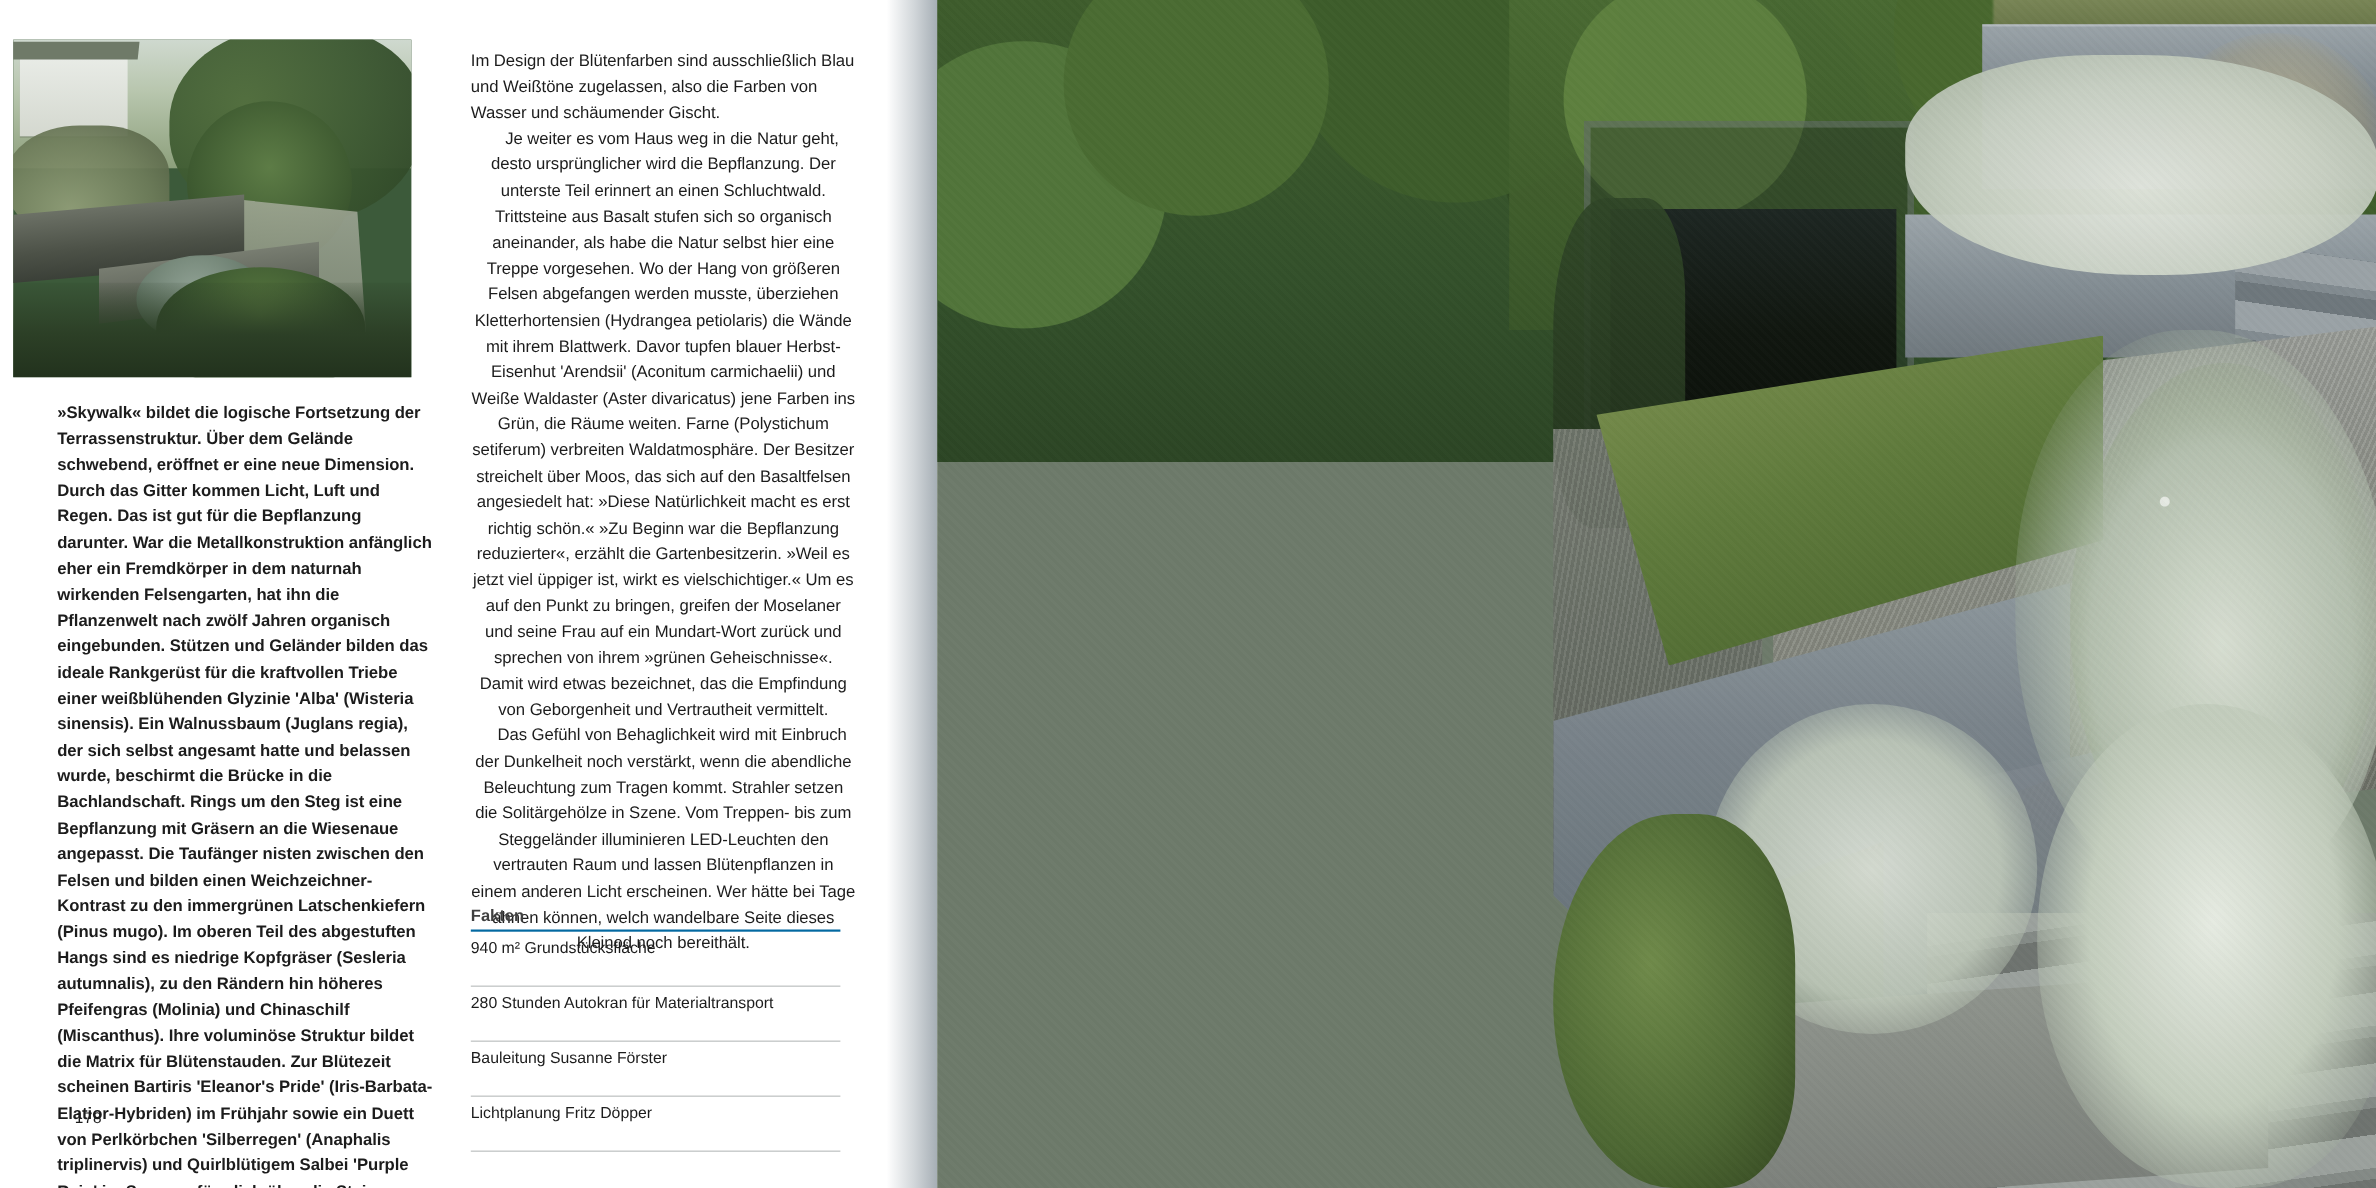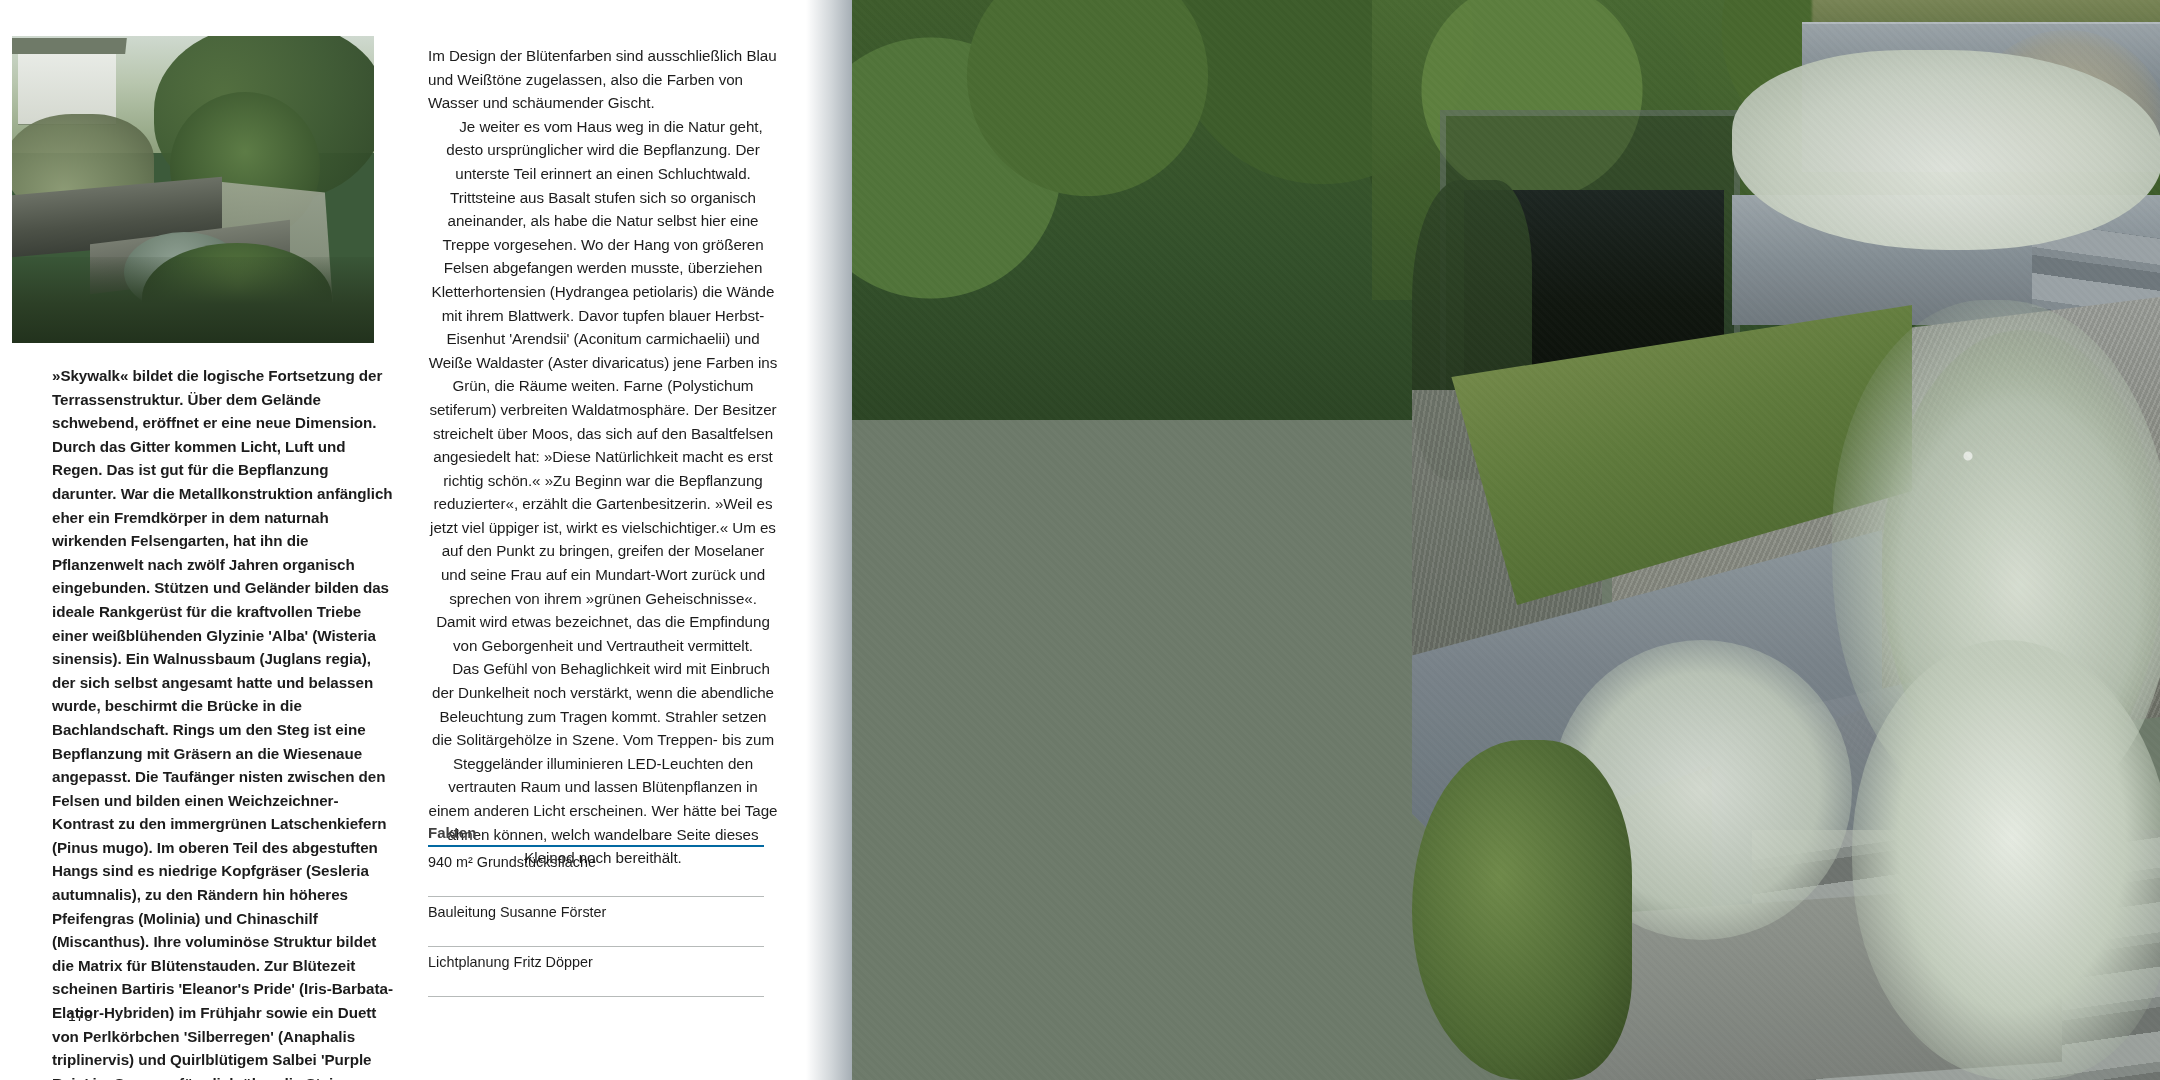--- a/index.html
+++ b/index.html
@@ -343,20 +343,21 @@
     <div class="text-col-mid">
       <p class="body-p">Im Design der Blütenfarben sind ausschließlich Blau und Weißtöne zugelassen, also die Farben von Wasser und schäumender Gischt.</p>
       <p class="body-p">Je weiter es vom Haus weg in die Natur geht, desto ursprünglicher wird die Bepflanzung. Der unterste Teil erinnert an einen Schluchtwald. Trittsteine aus Basalt stufen sich so organisch aneinander, als habe die Natur selbst hier eine Treppe vorgesehen. Wo der Hang von größeren Felsen abgefangen werden musste, überziehen Kletterhortensien (Hydrangea petiolaris) die Wände mit ihrem Blattwerk. Davor tupfen blauer Herbst-Eisenhut 'Arendsii' (Aconitum carmichaelii) und Weiße Waldaster (Aster divaricatus) jene Farben ins Grün, die Räume weiten. Farne (Polystichum setiferum) verbreiten Waldatmosphäre. Der Besitzer streichelt über Moos, das sich auf den Basaltfelsen angesiedelt hat: »Diese Natürlichkeit macht es erst richtig schön.« »Zu Beginn war die Bepflanzung reduzierter«, erzählt die Gartenbesitzerin. »Weil es jetzt viel üppiger ist, wirkt es vielschichtiger.« Um es auf den Punkt zu bringen, greifen der Moselaner und seine Frau auf ein Mundart-Wort zurück und sprechen von ihrem »grünen Geheischnisse«. Damit wird etwas bezeichnet, das die Empfindung von Geborgenheit und Vertrautheit vermittelt.</p>
       <p class="body-p">Das Gefühl von Behaglichkeit wird mit Einbruch der Dunkelheit noch verstärkt, wenn die abendliche Beleuchtung zum Tragen kommt. Strahler setzen die Solitärgehölze in Szene. Vom Treppen- bis zum Steggeländer illuminieren LED-Leuchten den vertrauten Raum und lassen Blütenpflanzen in einem anderen Licht erscheinen. Wer hätte bei Tage ahnen können, welch wandelbare Seite dieses Kleinod noch bereithält.</p>
     </div>
 
     <div class="facts">
       <div class="facts-title">Fakten</div>
       <ul>
         <li>940 m² Grundstücksfläche</li>
+        <li>280 Stunden Autokran für Materialtransport</li>
         <li>Bauleitung Susanne Förster</li>
         <li>Lichtplanung Fritz Döpper</li>
       </ul>
     </div>
 
     <div class="folio">178</div>
   </div>
 
   <div class="gutter-shadow"></div>
 

